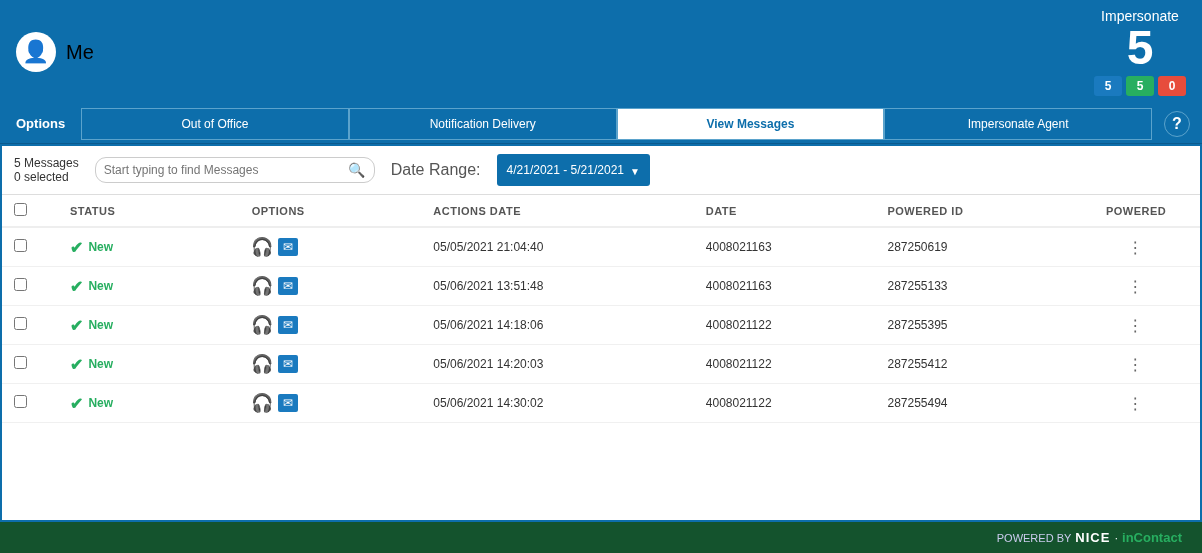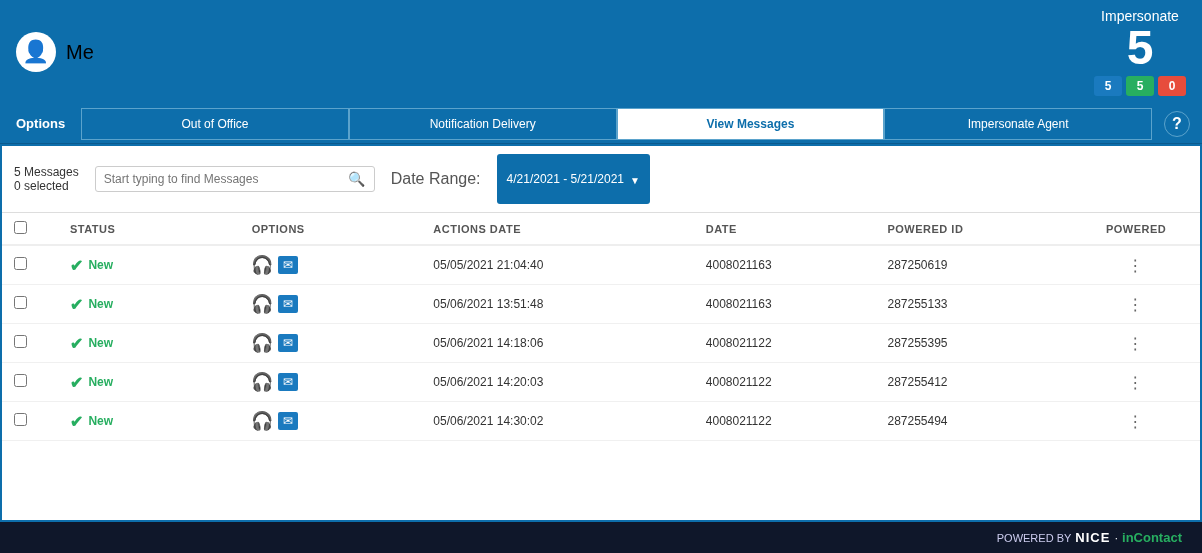--- a/index.html
+++ b/index.html
@@ -29,25 +29,25 @@
     .nav-tab { background: transparent; border: 1px solid #5ba3cc; color: #fff; padding: 8px 20px; font-size: 12px; cursor: pointer; white-space: nowrap; text-align: center; flex: 1; }
     .nav-tab.active { background: #fff; color: #0d6eab; font-weight: bold; }
     .nav-help { color: #fff; font-size: 16px; font-weight: bold; border: 1px solid #5ba3cc; border-radius: 50%; width: 26px; height: 26px; display: flex; align-items: center; justify-content: center; margin: 0 12px; cursor: pointer; }
 
     
     .content { background: #fff; flex: 1; display: flex; flex-direction: column; margin: 2px; }
 
     
     .toolbar { display: flex; align-items: center; padding: 8px 12px; border-bottom: 1px solid #ddd; gap: 16px; }
     .messages-info { font-size: 12px; color: #333; }
-    .search-box { display: flex; align-items: center; border: 1px solid #ccc; border-radius: 3px; padding: 4px 8px; flex: 1; max-width: 280px; }
+    .search-box { display: flex; align-items: center; border: 1px solid #ccc; border-radius: 11px; padding: 4px 8px; flex: 1; max-width: 280px; }
     .search-input { border: none; outline: none; font-size: 12px; color: #999; width: 100%; background: transparent; }
     .search-icon { color: #666; font-size: 14px; }
     .date-range-label { font-size: 16px; color: #555; }
-    .date-range-btn { background: #0d6eab; color: #fff; border: none; border-radius: 3px; padding: 18px 10px; font-size: 12px; cursor: pointer; display: flex; align-items: flex-end; gap: 6px; }
+    .date-range-btn { background: #0d6eab; color: #fff; border: none; border-radius: 3px; padding: 9px 10px; font-size: 12px; cursor: pointer; display: flex; align-items: flex-end; gap: 6px; }
     .date-range-arrow { font-size: 10px; }
 
     
     .table-container { flex: 1; overflow-y: auto; }
     table { width: 100%; border-collapse: collapse; font-size: 12px; }
     thead tr { border-bottom: 2px solid #eee; }
     thead th { text-align: left; padding: 8px 12px; font-size: 11px; color: #555; font-weight: 600; letter-spacing: 0.5px; }
     tbody tr { border-bottom: 1px solid #f0f0f0; }
     tbody td { padding: 8px 12px; vertical-align: middle; color: #333; font-size: 12px; }
     .col-checkbox { width: 36px; }
@@ -61,21 +61,21 @@
     .status-new { display: flex; align-items: center; gap: 5px; color: #27ae60; font-weight: 600; }
     .check-circle { color: #27ae60; font-size: 16px; }
     .options-icons { display: flex; gap: 4px; align-items: center; }
     .headset-icon { color: #27ae60; font-size: 18px; }
     .email-icon { color: #1a7abf; font-size: 16px; }
     .actions-dots { color: #666; font-size: 16px; letter-spacing: 2px; cursor: pointer; text-align: center; }
 
     input[type="checkbox"] { width: 13px; height: 13px; cursor: pointer; }
 
     
-    .footer { background: #0f172a; text-align: center; padding: 8px; font-size: 11px; color: #fff; min-height: 30px; display: flex; align-items: center; justify-content: flex-end; padding-right: 20px; }
+    .footer { background: #14532d; text-align: center; padding: 8px; font-size: 11px; color: #fff; min-height: 30px; display: flex; align-items: center; justify-content: flex-end; padding-right: 20px; }
     .powered-by { display: flex; align-items: center; gap: 4px; font-size: 11px; color: #cce; }
     .nice-logo { font-weight: bold; color: #fff; font-size: 13px; letter-spacing: 1px; }
     .incontact-logo { color: #27ae60; font-weight: bold; font-size: 13px; }
   </style>
 </head>
 <body>
 
 <div class="app-container">
 
   <div class="header">

